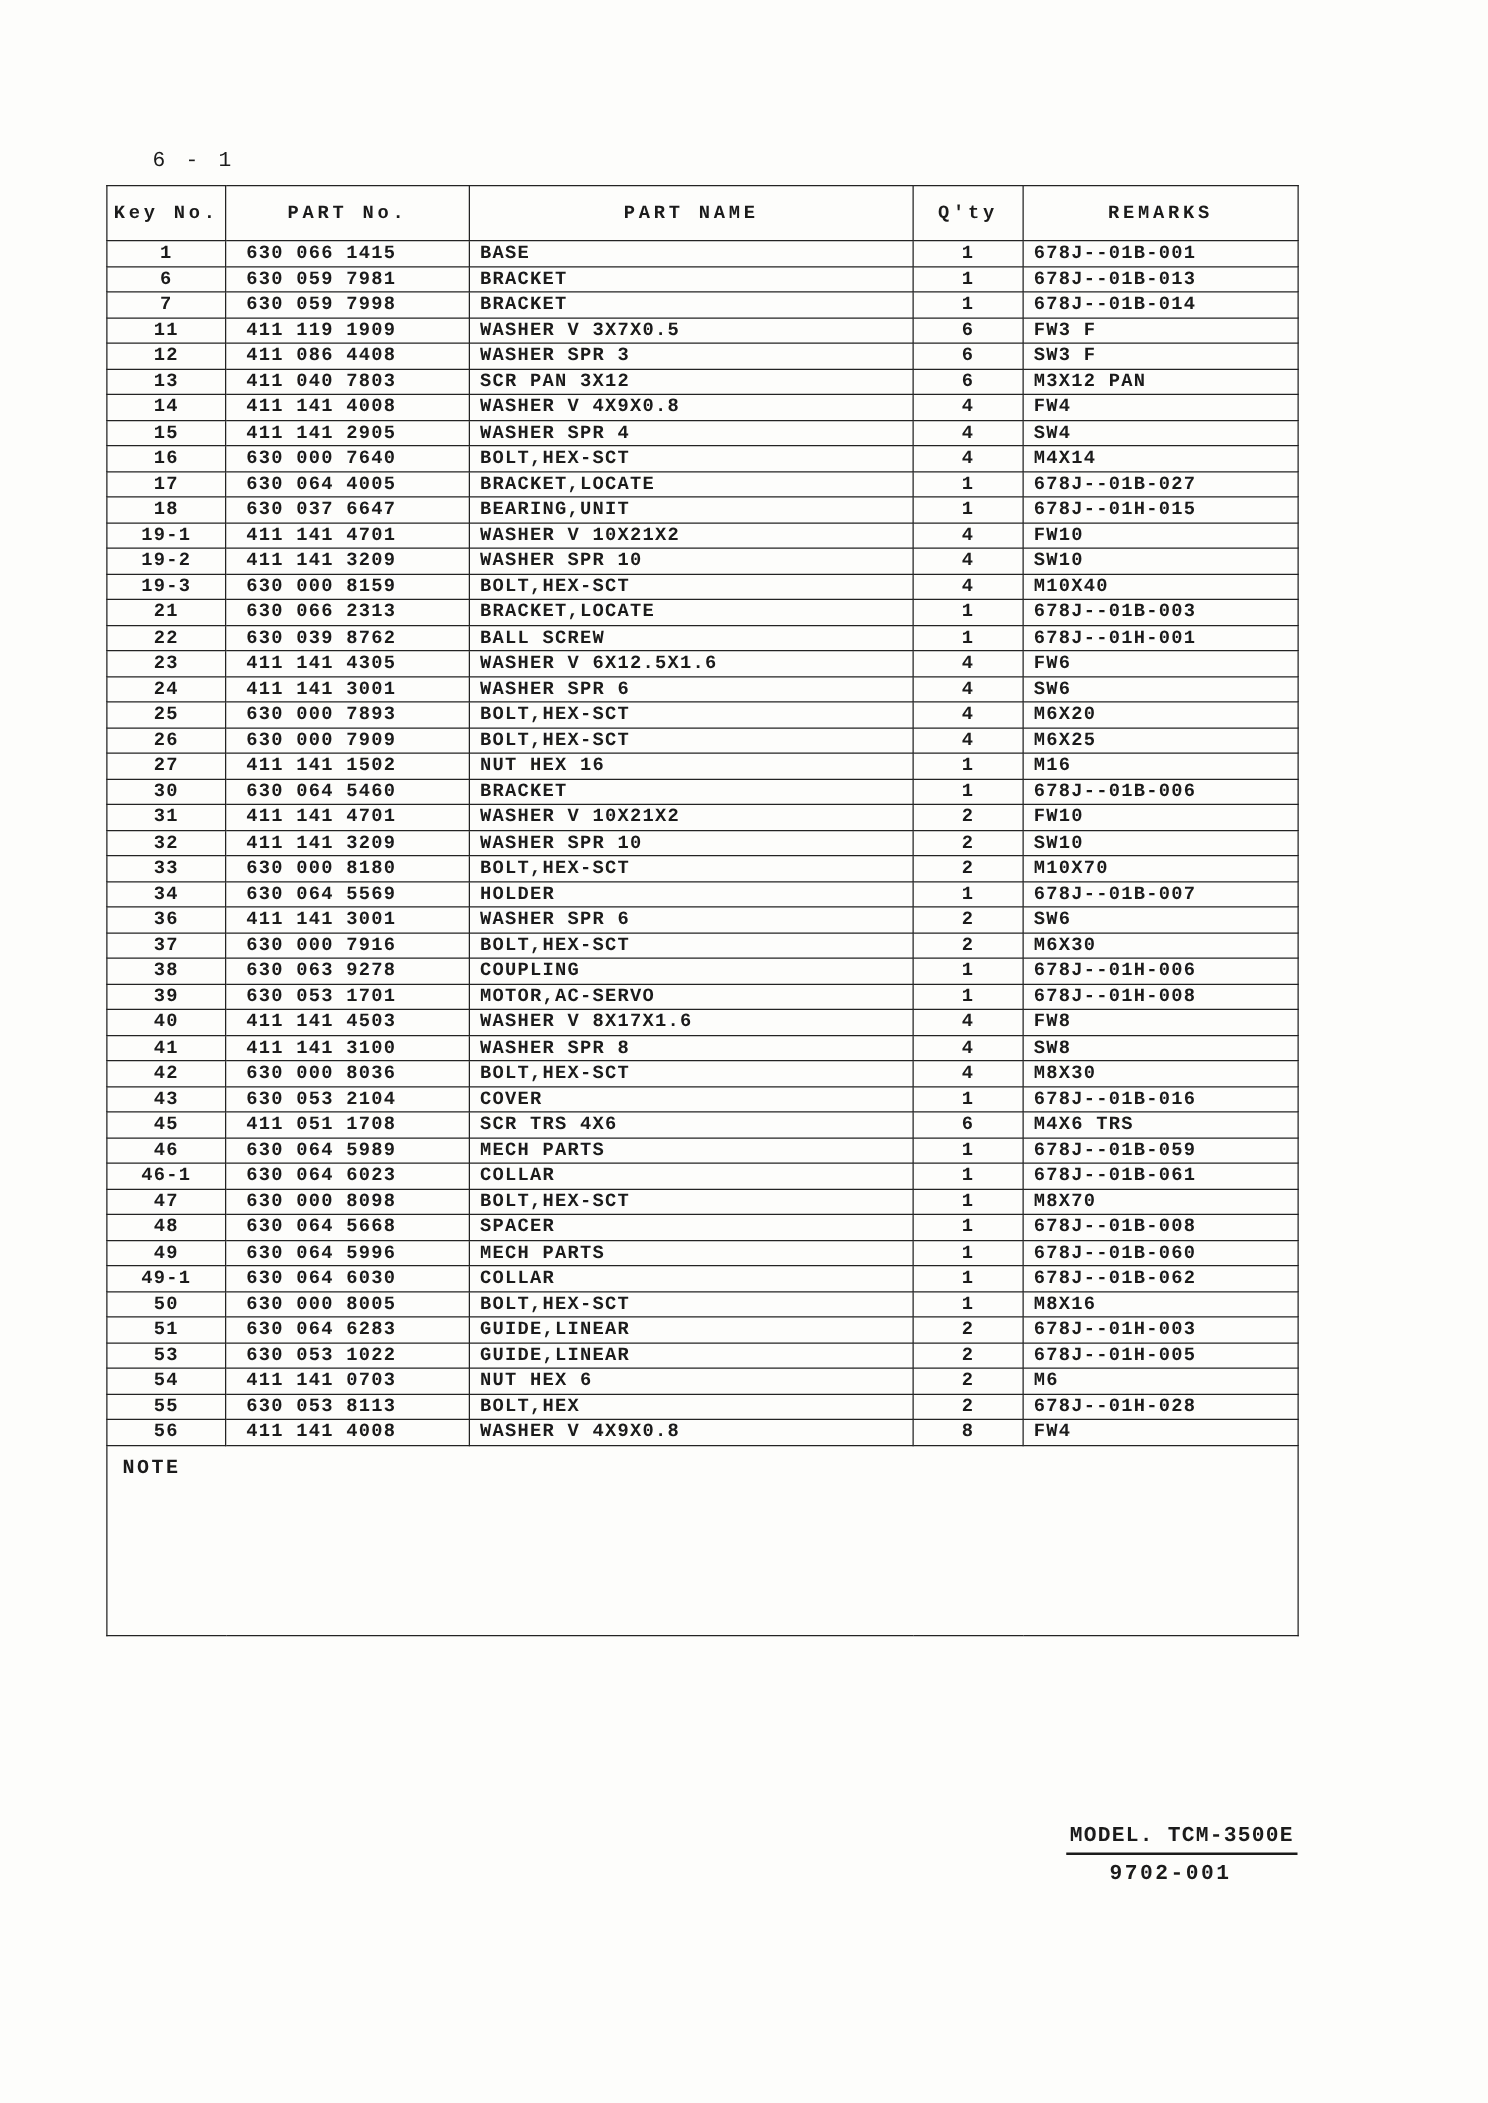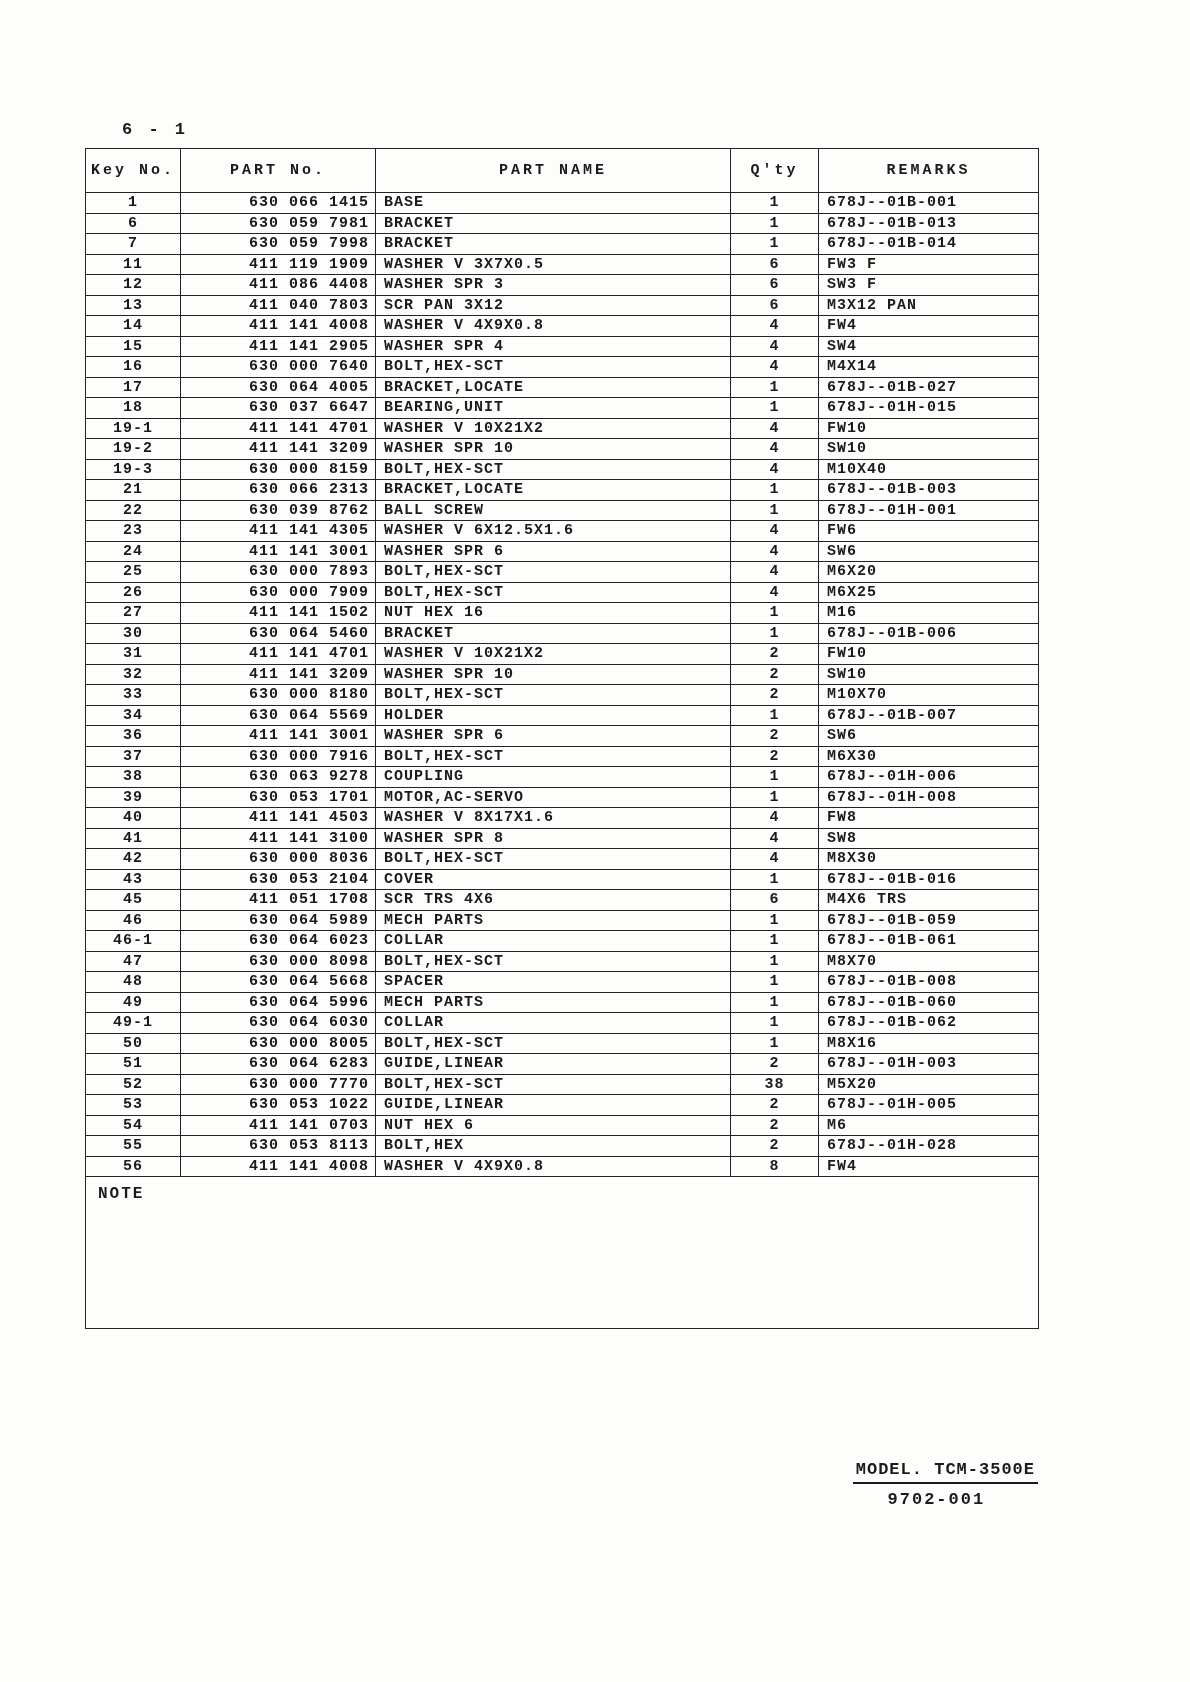--- a/index.html
+++ b/index.html
@@ -12,21 +12,21 @@
     font-family: "Liberation Mono", "DejaVu Sans Mono", monospace;
     color: #1b1b1b;
   }
   .page { position: absolute; inset: 0; }
 
   .page-number {
     position: absolute;
     left: 122px;
     top: 120px;
     font-size: 17px;
-    font-weight: 700;
+    font-weight: 400;
     letter-spacing: 3px;
   }
 
   .parts-table {
     position: absolute;
     left: 85px;
     top: 148px;
     width: 953px;
     border-collapse: collapse;
     table-layout: fixed;
@@ -46,21 +46,21 @@
     font-weight: 700;
   }
   .parts-table tbody td {
     height: 20.5px;
     font-size: 15px;
     line-height: 1;
     letter-spacing: 1px;
     padding: 0 6px;
   }
   .parts-table tbody td.col-0 { text-align: center; padding: 0 2px; }
-  .parts-table tbody td.col-1 { text-align: right; padding-left: 16px; }
+  .parts-table tbody td.col-1 { text-align: left; padding-left: 16px; }
   .parts-table tbody td.col-2 { text-align: left; padding-left: 8px; }
   .parts-table tbody td.col-3 { text-align: center; }
   .parts-table tbody td.col-4 { text-align: left; padding-left: 8px; }
 
   .parts-table tfoot td.note-cell {
     height: 152px;
     vertical-align: top;
     padding: 8px 12px;
     font-size: 16px;
     letter-spacing: 2px;
@@ -409,27 +409,20 @@
           <td class="col-4">M8X16</td>
         </tr>
         <tr>
           <td class="col-0">51</td>
           <td class="col-1">630 064 6283</td>
           <td class="col-2">GUIDE,LINEAR</td>
           <td class="col-3">2</td>
           <td class="col-4">678J--01H-003</td>
         </tr>
         <tr>
-          <td class="col-0">52</td>
-          <td class="col-1">630 000 7770</td>
-          <td class="col-2">BOLT,HEX-SCT</td>
-          <td class="col-3">38</td>
-          <td class="col-4">M5X20</td>
-        </tr>
-        <tr>
           <td class="col-0">53</td>
           <td class="col-1">630 053 1022</td>
           <td class="col-2">GUIDE,LINEAR</td>
           <td class="col-3">2</td>
           <td class="col-4">678J--01H-005</td>
         </tr>
         <tr>
           <td class="col-0">54</td>
           <td class="col-1">411 141 0703</td>
           <td class="col-2">NUT HEX 6</td>

